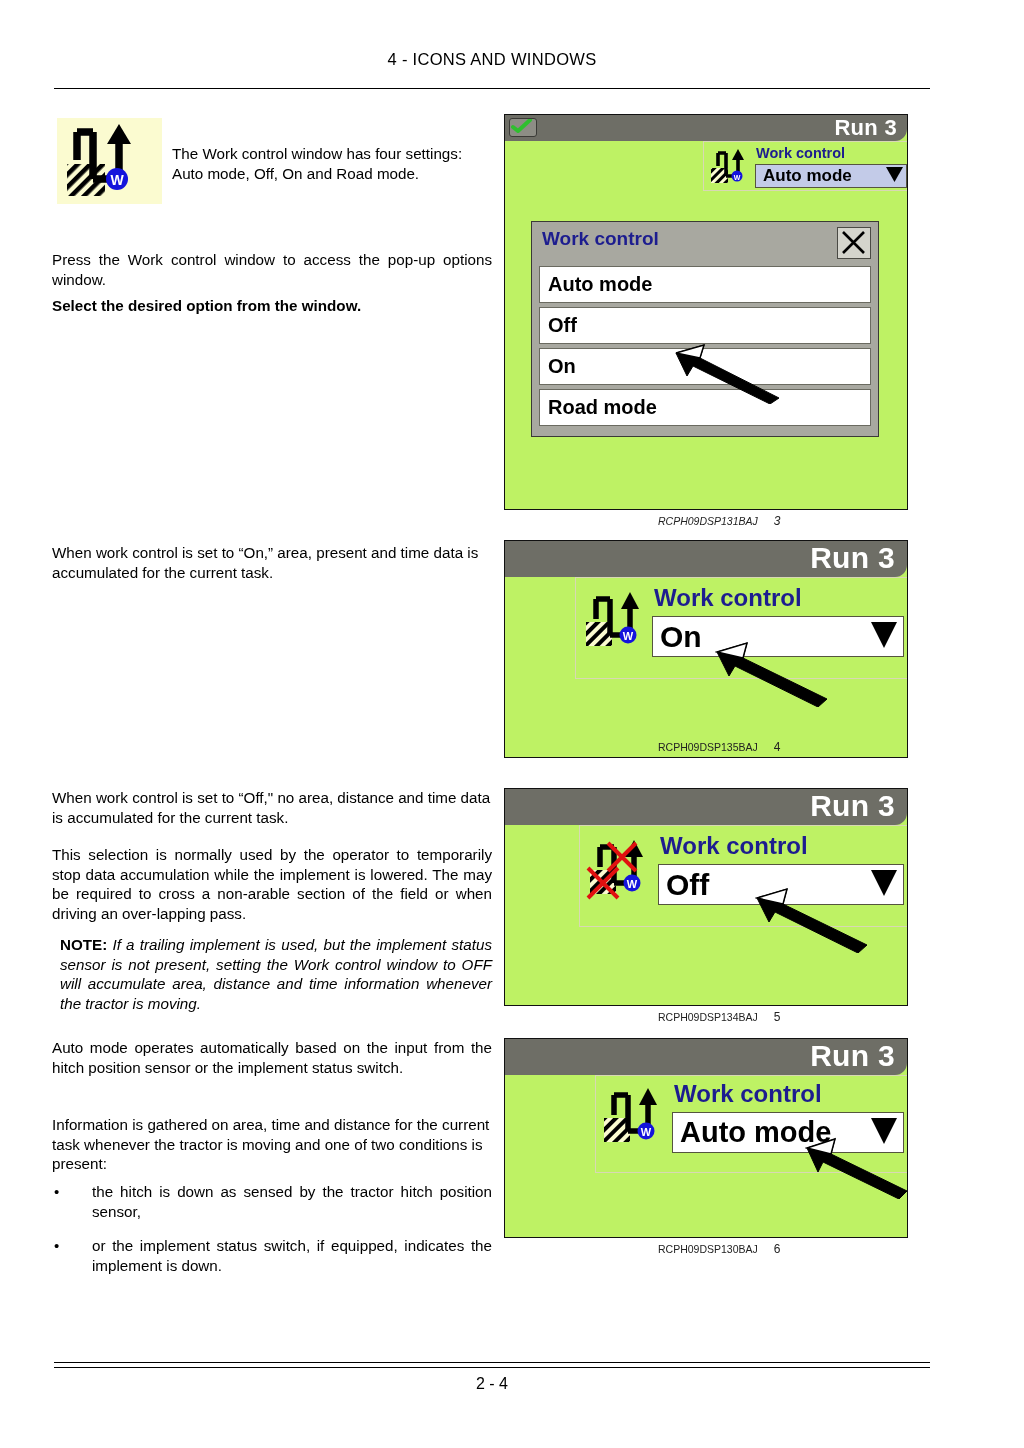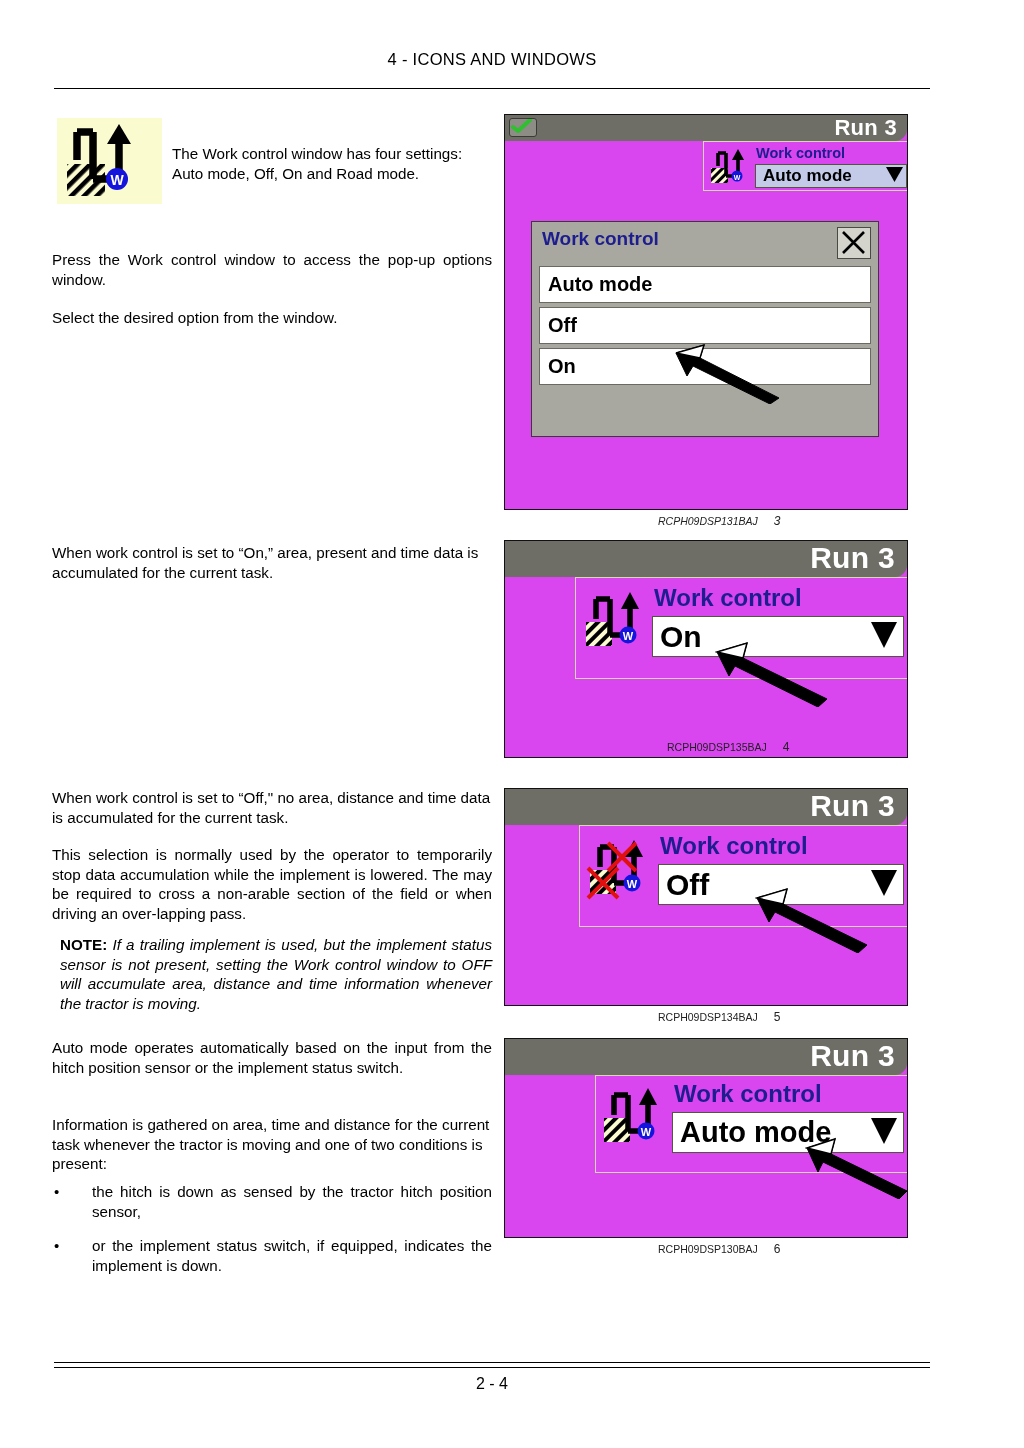--- a/index.html
+++ b/index.html
@@ -104,21 +104,21 @@
     left: 57px;
     top: 118px;
     width: 105px;
     height: 86px;
     background: #fbfbd0;
   }
 
   
   .panel {
     position: absolute;
-    background: #d946ef;
+    background: #bef264;
     border: 1.6px solid #111;
     box-sizing: border-box;
     overflow: hidden;
   }
   .titlebar {
     position: absolute;
     left: 0;
     top: 0;
     height: 26px;
     width: 100%;
@@ -271,21 +271,21 @@
 </div>
 
 <div class="text-col" style="left:172px; top:120px; width:320px;margin-top:24px;">
   <p class="para nojust">The Work control window has four settings: Auto mode, Off, On and Road mode.</p>
 </div>
 
 <div class="text-col" style="top:250px;">
   <p class="para">Press the Work control window to access the pop-up options window.</p>
 </div>
 
-<div class="text-col" style="top:308px;">
+<div class="text-col" style="top:296px;font-weight:bold;">
   <p class="para nojust">Select the desired option from the window.</p>
 </div>
 
 <div class="text-col" style="top:543px;">
   <p class="para nojust">When work control is set to “On,” area, present and time data is accumulated for the current task.</p>
 </div>
 
 <div class="text-col" style="top:788px;">
   <p class="para nojust">When work control is set to “Off," no area, distance and time data is accumulated for the current task.</p>
 </div>
@@ -360,20 +360,21 @@
     <span class="popup-title">Work control</span>
     <div class="popup-close">
       <svg width="31" height="29" viewBox="0 0 31 29">
         <path d="M5 4 L26 25 M26 4 L5 25" stroke="#000" stroke-width="2.6" fill="none"></path>
       </svg>
     </div>
     <div class="popup-list">
       <div class="popup-item">Auto mode</div>
       <div class="popup-item">Off</div>
       <div class="popup-item">On</div>
+      <div class="popup-item">Road mode</div>
     </div>
 
     <svg class="pointer-arrow" style="left:142px; top:120px;" width="110" height="62" viewBox="0 0 110 62">
       <path d="M2 11 L30 3 L26 16 L105 56 L96 62 L19 24 L13 34 Z" fill="#000" stroke="#000" stroke-width="1"></path>
       <path d="M2 11 L30 3 L26 16 Z" fill="#FFFFFF" stroke="#000" stroke-width="1.5"></path>
     </svg>
   </div>
 </div>
 
 <div class="caption" style="left:658px; top:514px;font-style:italic;">
@@ -412,21 +413,21 @@
       </span>
     </div>
   </div>
 
   <svg class="pointer-arrow" style="left:210px; top:100px;" width="120" height="66" viewBox="0 0 120 66">
     <path d="M2 11 L32 2 L28 17 L112 58 L103 66 L20 25 L14 35 Z" fill="#000" stroke="#000" stroke-width="1"></path>
     <path d="M2 11 L32 2 L28 17 Z" fill="#FFFFFF" stroke="#000" stroke-width="1.5"></path>
   </svg>
 </div>
 
-<div class="caption" style="left:658px; top:740px;margin-left:9px;">
+<div class="caption" style="left:658px; top:740px;">
   <span>RCPH09DSP135BAJ</span><span class="fig-num">4</span>
 </div>
 
 <div class="panel" style="left:504px; top:788px; width:404px; height:218px;">
   <div class="titlebar" style="height:36px;">
     <span class="run-label" style="font-size:30px; line-height:34px; right:12px;">Run 3</span>
   </div>
 
   <div class="wc-widget" style="left:74px; top:36px; width:330px; height:102px;">
     <div style="position:absolute; left:6px; top:10px; width:76px; height:68px;">

